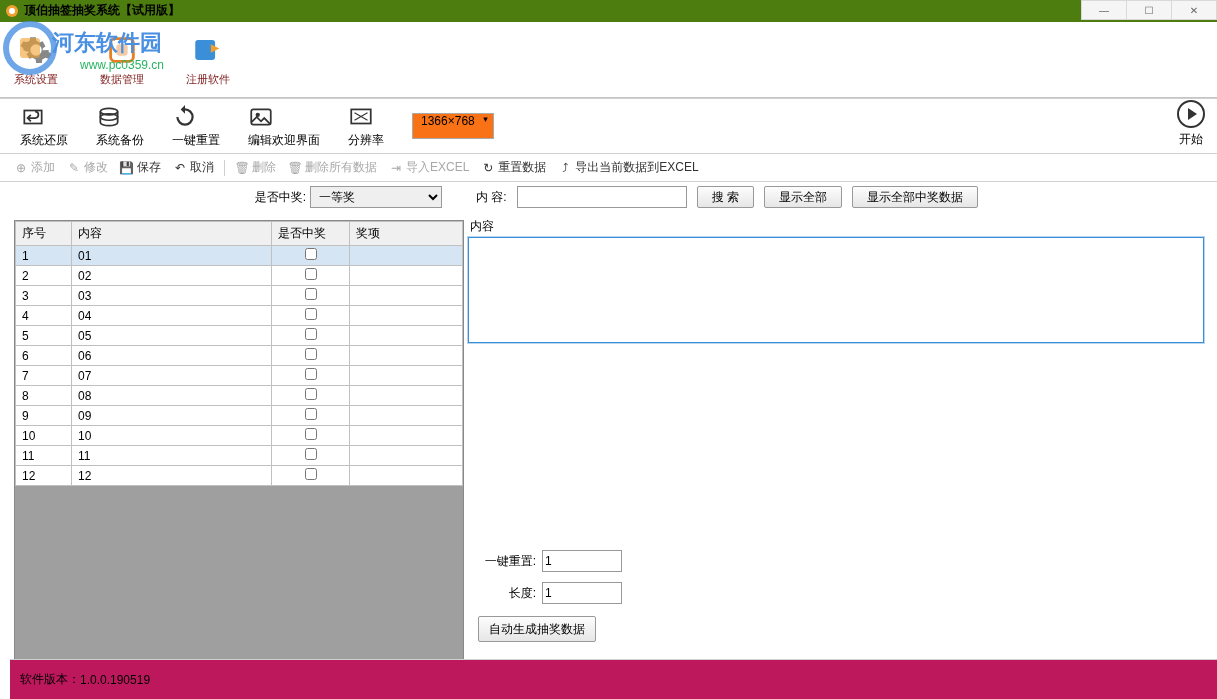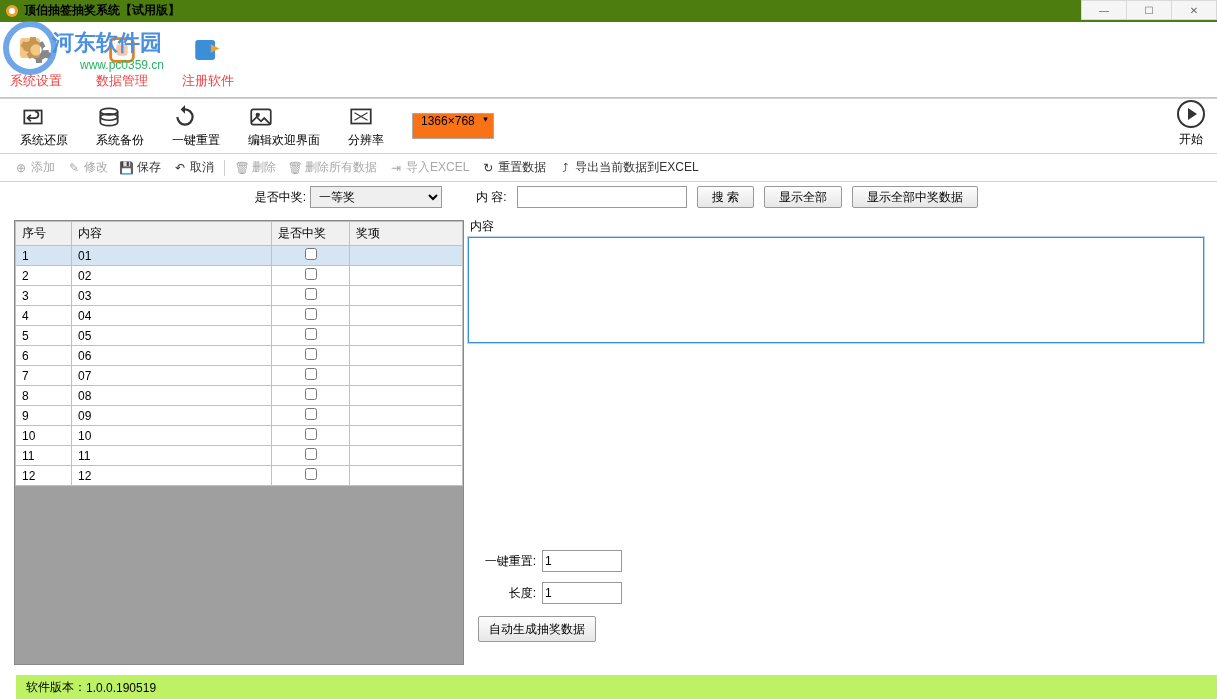--- a/index.html
+++ b/index.html
@@ -13,21 +13,21 @@
 .window-controls .wc { width: 46px; height: 20px; border: 1px solid #d9d9d9; background: #f5f5f5; display: flex; align-items: center; justify-content: center; font-size: 10px; color: #666; margin-left: -1px; }
 
 
 .watermark { position: absolute; left: 0; top: 18px; pointer-events: none; z-index: 50; }
 
 
 .ribbon { border-bottom: 1px solid #c5c5c5; padding-top: 0; background: #fff; }
 .ribbon-tabs { display: flex; height: 75px; align-items: flex-start; padding-left: 8px; gap: 30px; padding-top: 10px;}
 .ribbon-tab { display: flex; flex-direction: column; align-items: center; justify-content: flex-end; width: 56px; cursor: pointer; }
 .ribbon-tab .icon { width: 36px; height: 36px; margin-bottom: 4px; display:flex;align-items:center;justify-content:center; }
-.ribbon-tab .label { font-size: 13px; color: #ef4444; text-align: center; }
+.ribbon-tab .label { font-size: 11px; color: #7f1d1d; text-align: center; }
 
 
 .toolbar1 { height: 56px; border-top:1px solid #d0d0d0; border-bottom: 1px solid #d0d0d0; display: flex; align-items: center; padding: 0 20px; gap: 28px; }
 .tb1-item { display: flex; flex-direction: column; align-items: flex-start; cursor: pointer; }
 .tb1-item .icon { width: 26px; height: 26px; margin-bottom: 2px; color:#333; }
 .tb1-item .label { font-size: 12px; }
 .resolution-select { height: 26px; border: 1px solid #aaa; padding: 0 18px 0 8px; font-size: 12px; background: #f97316; position: relative; display:flex;}
 .resolution-select::after { content:"▾"; position:absolute; right:5px; font-size:9px; }
 
 
@@ -69,21 +69,21 @@
 .content-area { width: 736px; height: 106px; border: 1px solid #3a8fd8; outline:1px solid #b8d6f0; resize:none; font-size:12px; padding:2px; margin-bottom:14px; }
 .right-row { display:flex; align-items:center; margin-bottom:10px;}
 .right-row .rlbl { width:62px; text-align:right; margin-right:6px; font-size:12px; }
 .right-row select { width:136px; height:22px; border:1px solid #999;}
 .right-row input[type=number]{ width:80px;height:22px;border:1px solid #999;font-size:12px;padding:0 2px;}
 .auto-gen-btn { margin-left: 0; }
 
 .right-label-top { font-size:12px; margin-bottom:2px; margin-left:2px;}
 
 
-.statusbar { position: absolute; left:16px; right:0; bottom:0; height:24px; border-top:1px solid #d0d0d0; display:flex; align-items:center; padding:0 10px; font-size:12px; background:#bef264;}
+.statusbar { position: absolute; left:10px; right:0; bottom:0; height:40px; border-top:1px solid #d0d0d0; display:flex; align-items:center; padding:0 10px; font-size:12px; background:#be185d;}
 
 
 svg { display:block; }
 </style>
 </head>
 <body>
 
 <div class="titlebar">
   <span class="app-icon">
     <svg width="16" height="16">

